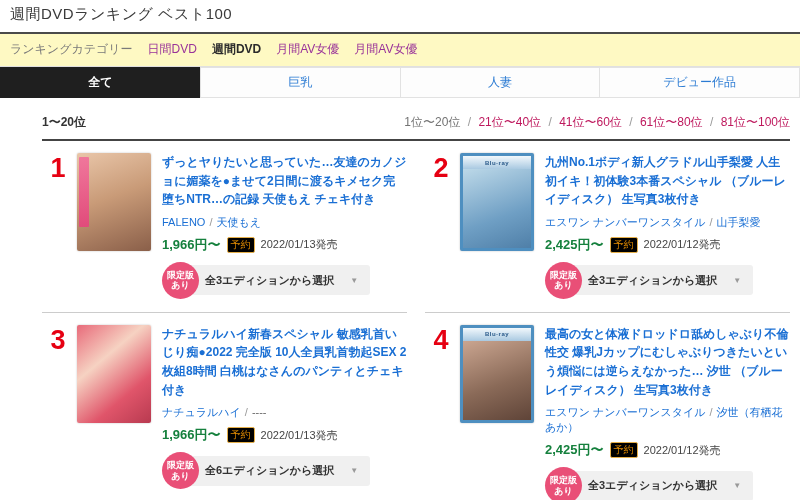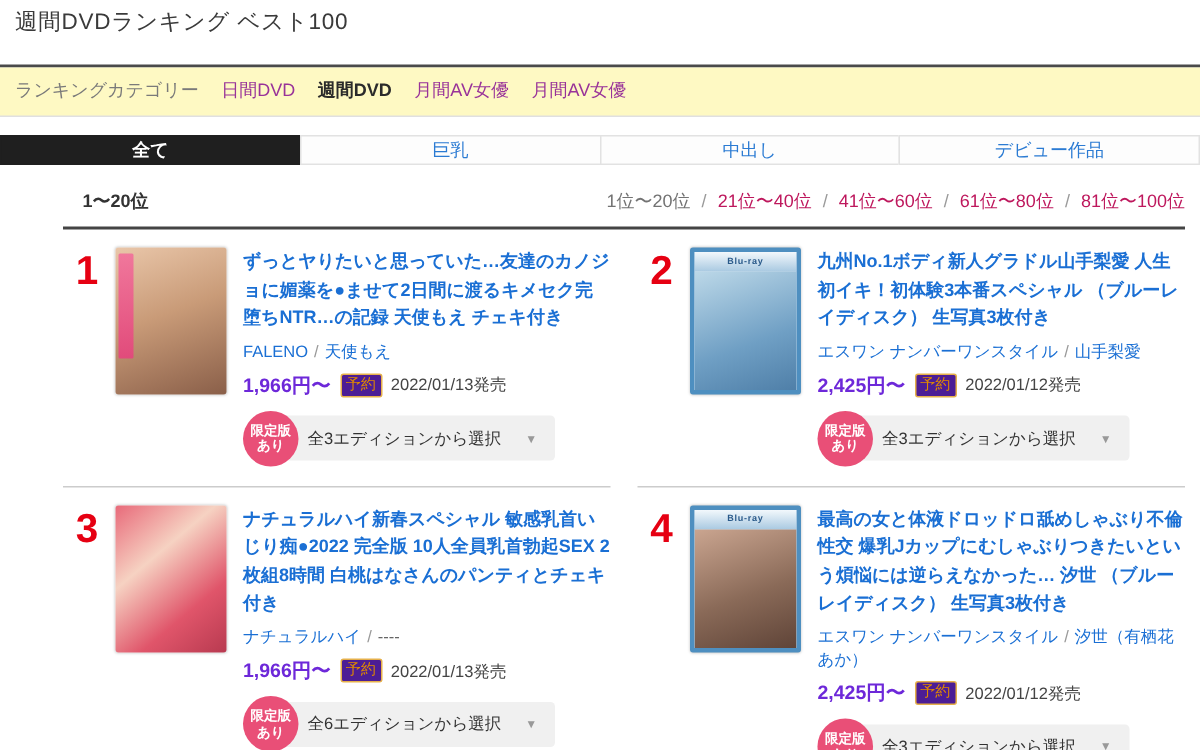--- a/index.html
+++ b/index.html
@@ -1,41 +1,41 @@
 <!DOCTYPE html>
 <html><head>
 <meta charset="utf-8">
 <style>
   * { margin:0; padding:0; box-sizing:border-box; }
   html,body { width:800px; height:500px; overflow:hidden; background:#fff;
     font-family:"Liberation Sans","DejaVu Sans",sans-serif; color:#333; }
   a { text-decoration:none; cursor:pointer; }
 
   
-  .page-header { padding:5px 10px 19px; border-bottom:2px solid #4a4a4a; }
+  .page-header { padding:5px 10px 8px; border-bottom:2px solid #4a4a4a; }
   .page-title { font-size:15px; font-weight:500; color:#3a3a3a; letter-spacing:.5px; }
 
   
   .category-bar { background:#fef9c3; padding:7px 10px 8px; font-size:12px;
     display:flex; align-items:center; gap:15px; border-bottom:1px solid #e0e0e0; }
   .category-label { color:#7a7a7a; }
   .cat-link { color:#993399; }
   .cat-link.current { color:#2b2b2b; font-weight:bold; }
 
   
-  .tabs { display:flex; margin-top:12px; height:20px; }
+  .tabs { display:flex; height:31px; }
   .tab { flex:1; display:flex; align-items:center; justify-content:center;
     font-size:12px; color:#2b7bd3; background:#fdfdfd; border:1px solid #e2e2e2;
     margin-left:-1px; cursor:pointer; }
   .tab.active { background:#1f1f1f; color:#fff; font-weight:bold; border:1px solid #1f1f1f; margin-left:0; }
 
   
   .content { margin:16px 10px 0 42px; }
   .list-head { display:flex; justify-content:space-between; align-items:baseline; font-size:12px; }
-  .range-heading { font-weight:bold; color:#333; margin-left:13px; }
+  .range-heading { font-weight:bold; color:#333; }
   .pagination { color:#9a9a9a; }
   .pg-link { color:#be185d; }
   .pg-link.current { color:#737373; }
   .pg-sep { margin:0 4px; color:#9a9a9a; }
 
   
   .grid { display:grid; grid-template-columns:1fr 1fr; column-gap:18px;
     border-top:2px solid #444; margin-top:8px; }
   .cell { display:flex; padding:12px 0 13px; border-bottom:1px solid #ccc; }
 
@@ -59,32 +59,32 @@
   .photo-4 { background:linear-gradient(160deg,#caa590 0%,#8a6a58 55%,#5f4438 100%); }
 
   
   .info { flex:1; min-width:0; }
   .title-link { display:block; font-size:12px; font-weight:bold; color:#1a6fd4; line-height:1.55; }
   .maker-line { margin-top:6px; font-size:11px; color:#999; }
   .mlink { color:#1a6fd4; }
   .mlink.dim { color:#666; }
   .slash { margin:0 4px; color:#999; }
   .price-line { margin-top:6px; display:flex; align-items:center; }
-  .price { font-size:13px; font-weight:bold; color:#6d28d9; }
-  .reserve-badge { font-size:10px; color:#e08a00; border:1px solid #e6b04a; background:#4c1d95;
+  .price { font-size:13px; font-weight:bold; color:#15803d; }
+  .reserve-badge { font-size:10px; color:#e08a00; border:1px solid #e6b04a; background:#000000;
     border-radius:2px; padding:1px 3px; margin:0 6px; line-height:1.2; }
   .date { font-size:11px; color:#444; }
   .edition-row { margin-top:8px; display:flex; align-items:center; position:relative; }
   .limited-badge { width:37px; height:37px; border-radius:50%; background:#e94f77; color:#fff;
     font-size:9px; font-weight:bold; line-height:1.15;
     display:flex; flex-direction:column; align-items:center; justify-content:center;
     z-index:2; flex-shrink:0; }
   .edition-select { display:inline-flex; align-items:center; background:#f0f0f0; border:none;
     border-radius:3px; height:30px; padding:0 12px 0 18px; margin-left:-12px;
-    font-size:11px; font-weight:normal; color:#333; cursor:pointer;
+    font-size:11px; font-weight:bold; color:#333; cursor:pointer;
     font-family:"Liberation Sans","DejaVu Sans",sans-serif; }
   .edition-select .arrow { font-size:8px; color:#999; margin-left:16px; }
 </style>
 </head>
 <body>
 
 <div class="page-header">
   <h1 class="page-title">週間DVDランキング ベスト100</h1>
 </div>
 
@@ -92,21 +92,21 @@
   <span class="category-label">ランキングカテゴリー</span>
   <a class="cat-link">日間DVD</a>
   <a class="cat-link current">週間DVD</a>
   <a class="cat-link">月間AV女優</a>
   <a class="cat-link">月間AV女優</a>
 </div>
 
 <div class="tabs">
   <div class="tab active">全て</div>
   <div class="tab">巨乳</div>
-  <div class="tab">中出し</div>
+  <div class="tab">人妻</div>
   <div class="tab">デビュー作品</div>
 </div>
 
 <div class="content">
 
   <div class="list-head">
     <span class="range-heading">1〜20位</span>
     <span class="pagination">
       <span class="pg-link current">1位〜20位</span>
       <span class="pg-sep">/</span>

